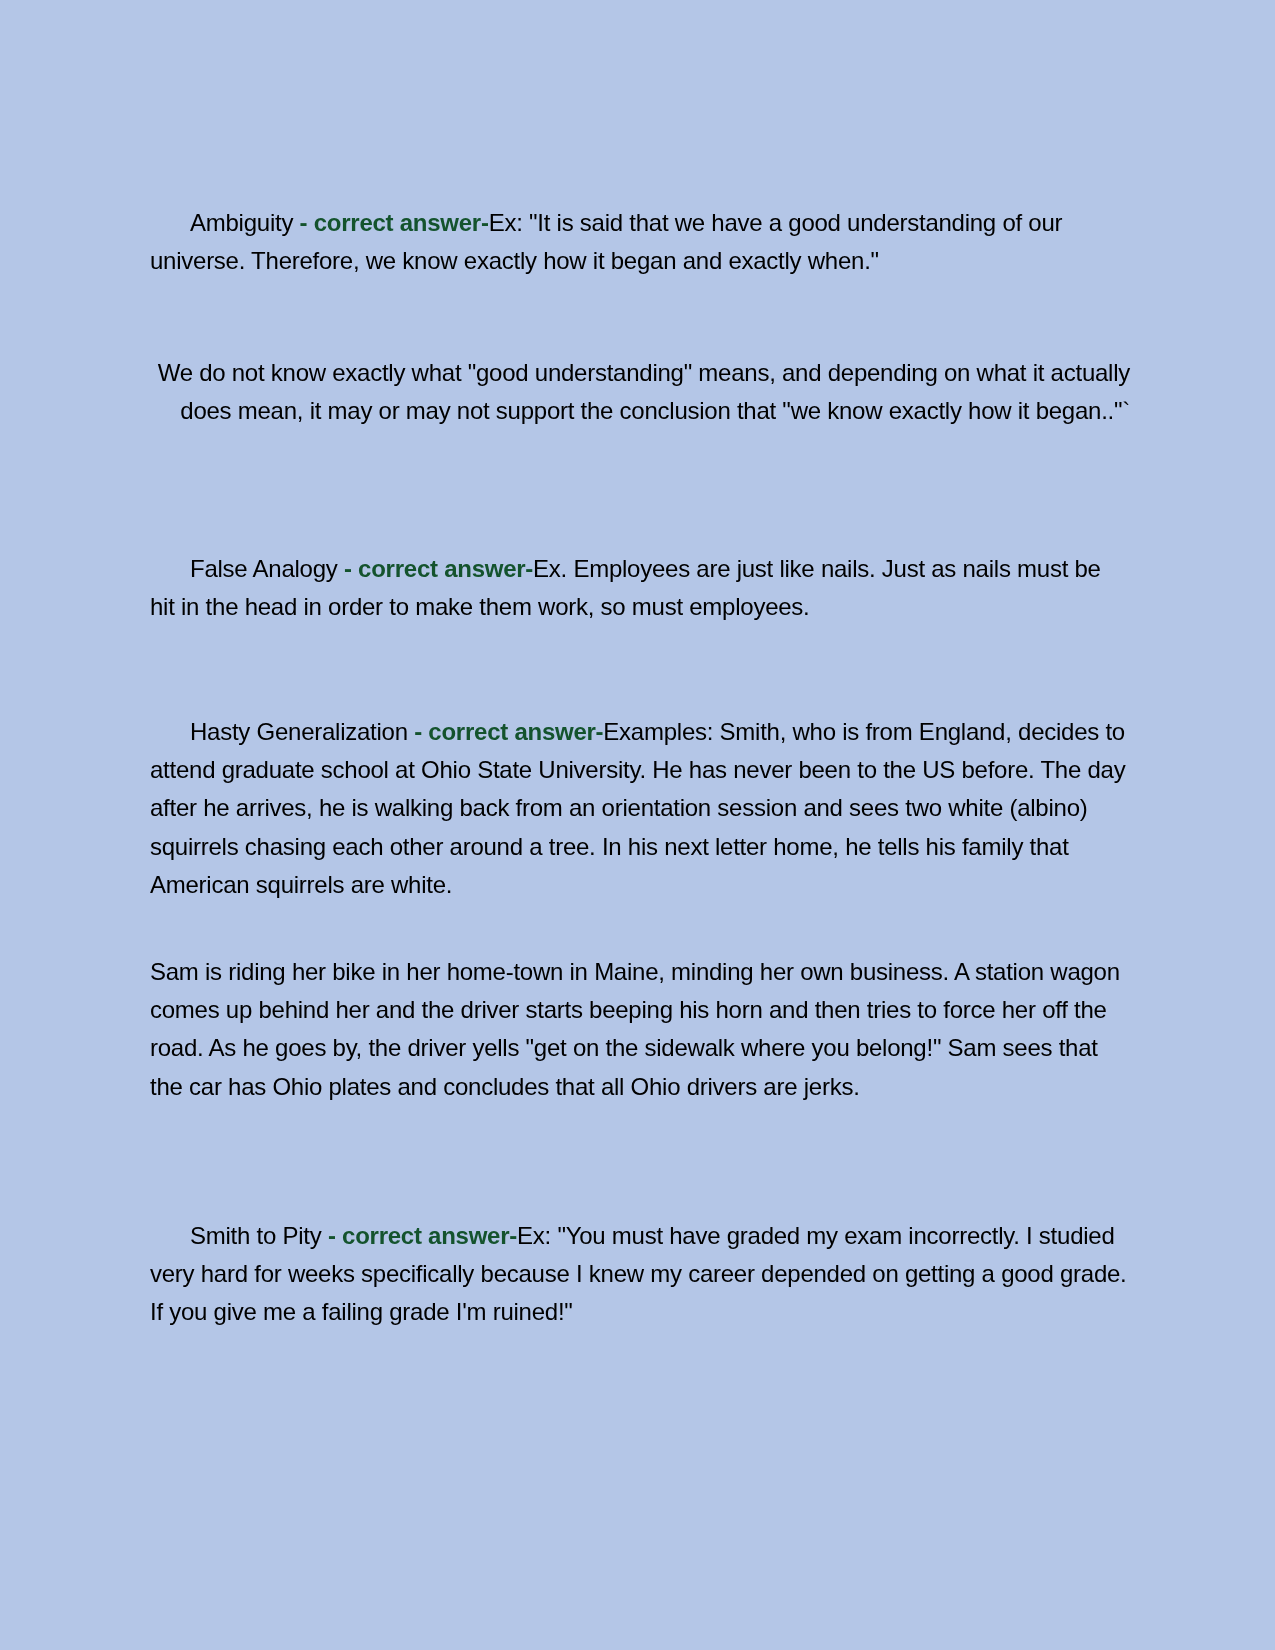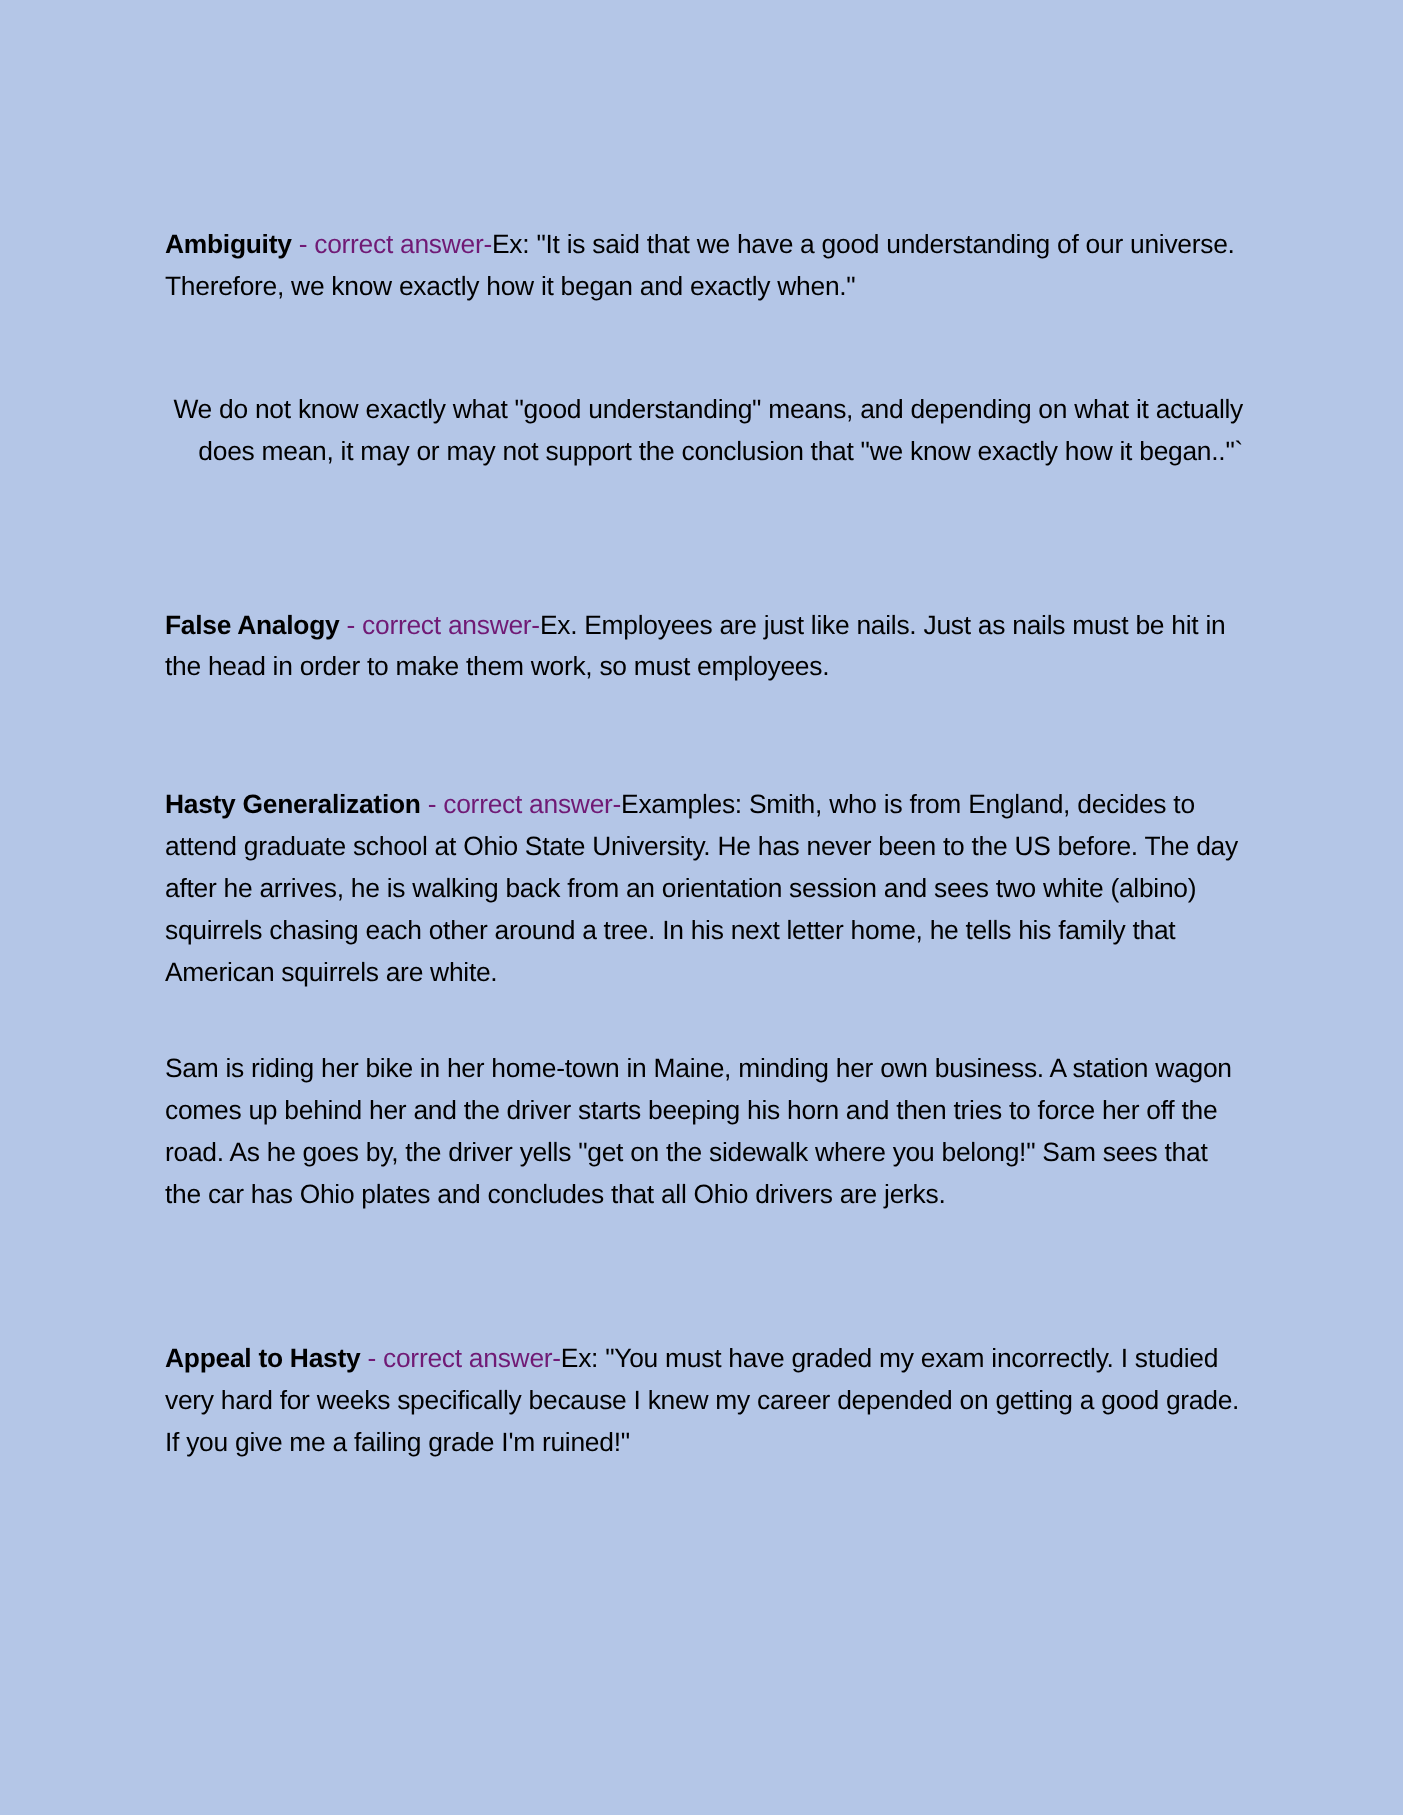--- a/index.html
+++ b/index.html
@@ -20,24 +20,24 @@
       left: 150px;
       top: 204px;
       width: 980px;
     }
     .para {
       font-size: 24px;
       line-height: 38.2px;
       margin: 0;
       letter-spacing: -0.25px;
     }
-    .term { font-weight: bold; }
+    .term { font-weight: normal; margin-left: 40px; }
     .answer-tag {
-      color: #701a75;
-      font-weight: normal;
+      color: #14532d;
+      font-weight: bold;
     }
   </style>
 </head>
 <body>
 
 <div class="page">
 
   <p class="para" style="position:absolute; top:0;">
     <span class="term">Ambiguity </span><span class="answer-tag">- correct answer-</span><span>Ex: "It is said that we have a good understanding of our universe. Therefore, we know exactly how it began and exactly when."</span>
   </p>
@@ -52,16 +52,16 @@
 
   <p class="para" style="position:absolute; top:509px;">
     <span class="term">Hasty Generalization </span><span class="answer-tag">- correct answer-</span><span>Examples: Smith, who is from England, decides to attend graduate school at Ohio State University. He has never been to the US before. The day after he arrives, he is walking back from an orientation session and sees two white (albino) squirrels chasing each other around a tree. In his next letter home, he tells his family that American squirrels are white.</span>
   </p>
 
   <p class="para" style="position:absolute; top:749px;">
     <span>Sam is riding her bike in her home-town in Maine, minding her own business. A station wagon comes up behind her and the driver starts beeping his horn and then tries to force her off the road. As he goes by, the driver yells "get on the sidewalk where you belong!" Sam sees that the car has Ohio plates and concludes that all Ohio drivers are jerks.</span>
   </p>
 
   <p class="para" style="position:absolute; top:1013px;">
-    <span class="term">Appeal to Hasty </span><span class="answer-tag">- correct answer-</span><span>Ex: "You must have graded my exam incorrectly. I studied very hard for weeks specifically because I knew my career depended on getting a good grade. If you give me a failing grade I'm ruined!"</span>
+    <span class="term">Smith to Pity </span><span class="answer-tag">- correct answer-</span><span>Ex: "You must have graded my exam incorrectly. I studied very hard for weeks specifically because I knew my career depended on getting a good grade. If you give me a failing grade I'm ruined!"</span>
   </p>
 
 </div>
 
 </body></html>

